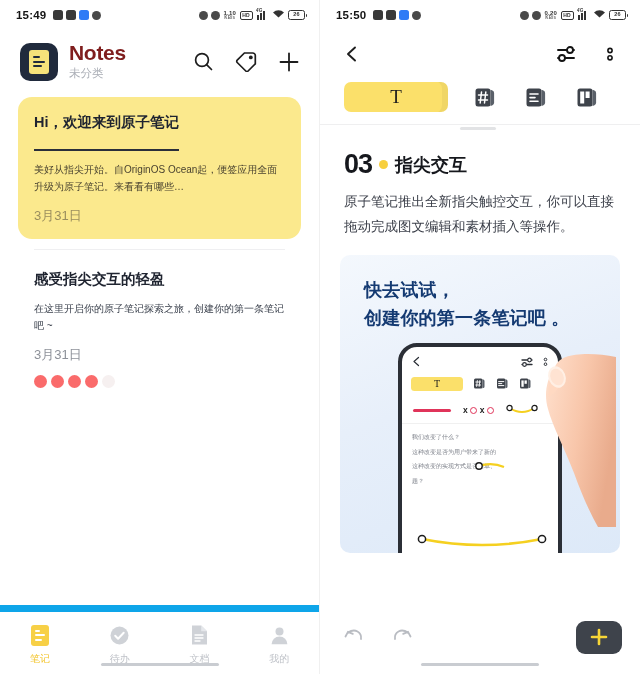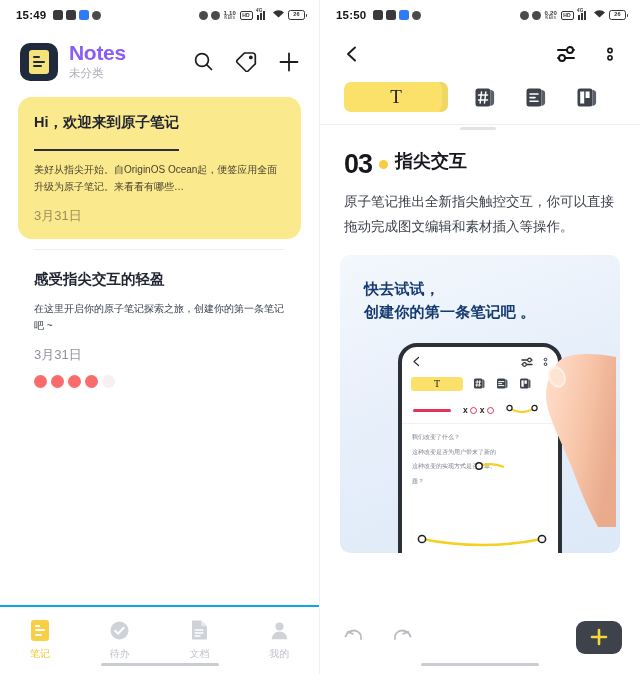--- a/index.html
+++ b/index.html
@@ -52,21 +52,21 @@
     display: flex; align-items: center; justify-content: center; flex: none;
   }
   .app-icon .page { width: 20px; height: 24px; background: #f6e27a; border-radius: 3px;
                     display: flex; flex-direction: column; justify-content: center; gap: 2.5px;
                     padding: 0 4px; }
   .app-icon .page i { display: block; height: 2px; background: #202a3c; border-radius: 1px; }
   .app-icon .page i:nth-child(1) { width: 55%; }
   .app-icon .page i:nth-child(2) { width: 100%; }
   .app-icon .page i:nth-child(3) { width: 75%; }
   .app-titles { margin-left: 11px; }
-  .app-title { font-size: 21px; font-weight: 700; color: #8b5cf6; letter-spacing: -.3px; line-height: 1.05; }
+  .app-title { font-size: 21px; font-weight: 700; color: #7f1d1d; letter-spacing: -.3px; line-height: 1.05; }
   .app-sub { font-size: 11.5px; color: #a9adb5; margin-top: 2px; }
   .hdr-actions { margin-left: auto; display: flex; align-items: center; gap: 19px; }
   .ic { width: 24px; height: 24px; display: flex; align-items: center; justify-content: center; cursor: pointer; }
 
   
   .notes { padding: 6px 18px 0 18px; }
   .note {
     border-radius: 14px; padding: 16px 16px 14px 16px; margin-bottom: 4px;
   }
   .note.highlight { background: #fbe98d; }
@@ -79,21 +79,21 @@
   .note-date { font-size: 13px; color: #8d9199; margin-top: 12px; }
   .note.highlight .note-date { color: #9a8e5e; }
   .note-sep { height: 1px; background: #efeff1; margin: 10px 16px 4px 16px; }
   .dots { display: flex; gap: 4px; margin-top: 11px; }
   .dots i { width: 13px; height: 13px; border-radius: 50%; background: #fa6b6b; display: block; }
   .dots i.ghost { background: #f6f0f0; }
 
   
   .tabbar {
     position: absolute; left: 0; right: 0; bottom: 0; height: 69px;
-    border-top: 2px solid #0ea5e9; background: #fff;
+    border-top: 7px solid #0ea5e9; background: #fff;
     display: flex; align-items: flex-start; padding-top: 11px;
   }
   .tab { flex: 1; display: flex; flex-direction: column; align-items: center; gap: 5px; cursor: pointer; }
   .tab-ico { width: 22px; height: 24px; display: flex; align-items: center; justify-content: center; }
   .tab-label { font-size: 10px; color: #bfc2c8; }
   .tab.active .tab-label { color: #f3c52e; }
   .tab-ico .doc { width: 18px; height: 21px; border-radius: 3px; background: #f7d046;
                   display: flex; flex-direction: column; justify-content: center; gap: 2.5px; padding: 0 4px; }
   .tab-ico .doc i { height: 2px; background: #fff; border-radius: 1px; display: block; }
   .tab-ico .doc i:nth-child(1){ width: 55%; } .tab-ico .doc i:nth-child(2){ width: 100%; }
@@ -113,34 +113,34 @@
     font-family: "Liberation Serif", "DejaVu Serif", serif;
     font-size: 19px; color: #1c1c1c; cursor: pointer;
     box-shadow: inset -7px 0 0 -1px rgba(0,0,0,.045);
   }
   .fmt-ico { width: 27px; height: 28px; display: flex; align-items: center; justify-content: center; cursor: pointer; }
   .divider-wrap { position: relative; height: 9px; }
   .divider { position: absolute; top: 0; left: 0; right: 0; height: 1px; background: #efeff0; }
   .scroll-nub { position: absolute; top: 3px; left: 140px; width: 36px; height: 3px;
                 border-radius: 2px; background: #e2e3e5; }
   .doc-body { padding: 16px 24px 0 24px; }
-  .sec-head { display: flex; align-items: flex-start; gap: 5px; }
+  .sec-head { display: flex; align-items: center; gap: 5px; }
   .sec-num { font-size: 27px; font-weight: 700; color: #16181d; letter-spacing: -1px; }
   .sec-dot { width: 9px; height: 9px; border-radius: 50%; background: #f7cf3e;
              align-self: center; margin: 0 2px; flex: none; }
   .sec-title { font-size: 18px; font-weight: 700; color: #16181d; }
   .doc-para { font-size: 13.5px; color: #3b3f49; line-height: 1.85; margin-top: 10px; }
 
   
   .illus {
     margin: 15px 20px 0 20px; height: 298px; border-radius: 10px; overflow: hidden;
     background: linear-gradient(160deg, #f4f8fd 0%, #e7effa 45%, #dde9f8 100%);
     position: relative;
   }
-  .illus-title { position: absolute; left: 24px; top: 22px; font-size: 15px; font-weight: 700;
+  .illus-title { position: absolute; left: 24px; top: 22px; font-size: 18px; font-weight: 700;
                  color: #143a72; line-height: 1.55; letter-spacing: .2px; }
   .phone {
     position: absolute; left: 50%; transform: translateX(-50%); top: 88px;
     width: 164px; height: 230px; border: 4px solid #2b2f36; border-radius: 19px 19px 6px 6px;
     background: #fff; overflow: hidden;
   }
   .p-hdr { display: flex; align-items: center; padding: 9px 10px 5px 10px; }
   .p-actions { margin-left: auto; display: flex; gap: 9px; align-items: center; }
   .p-fmt { display: flex; align-items: center; gap: 9px; padding: 4px 9px 6px 9px; }
   .p-pill { width: 52px; height: 14px; border-radius: 3.5px; background: #fbe06a;

